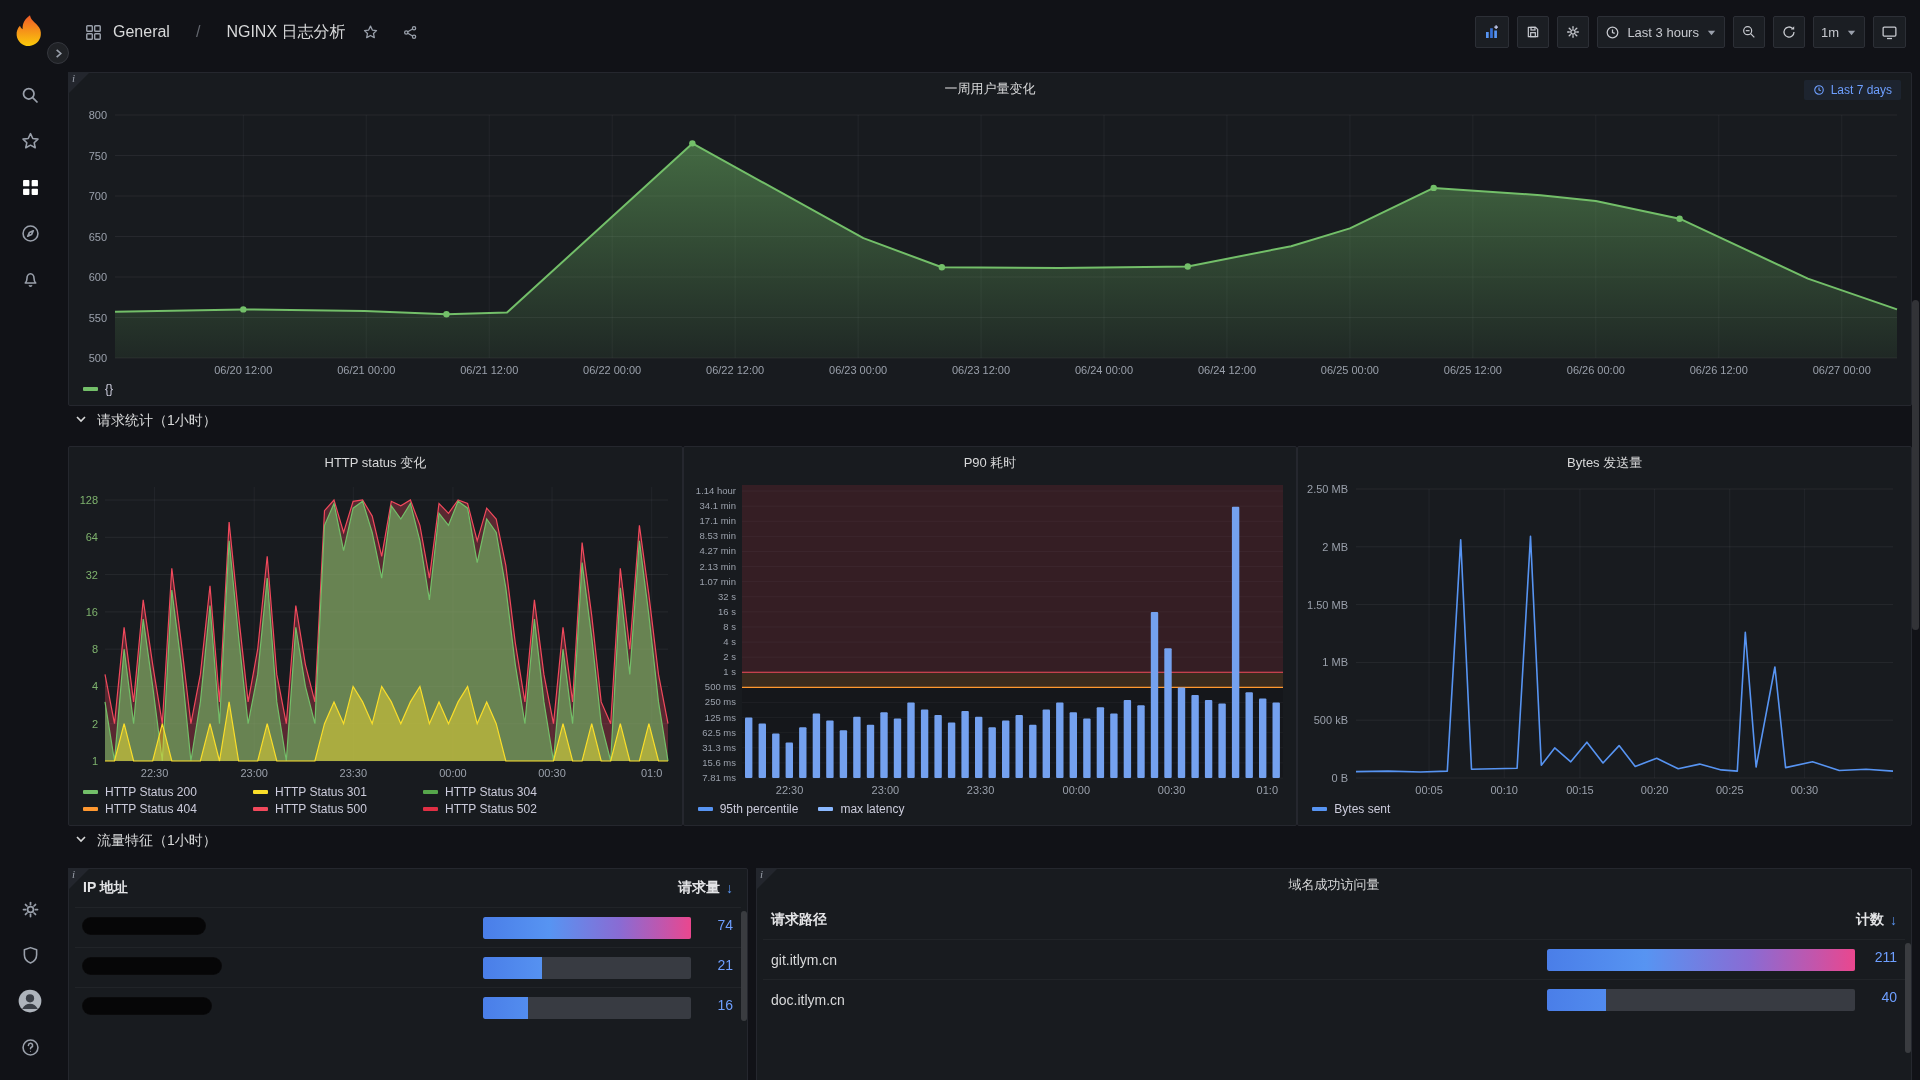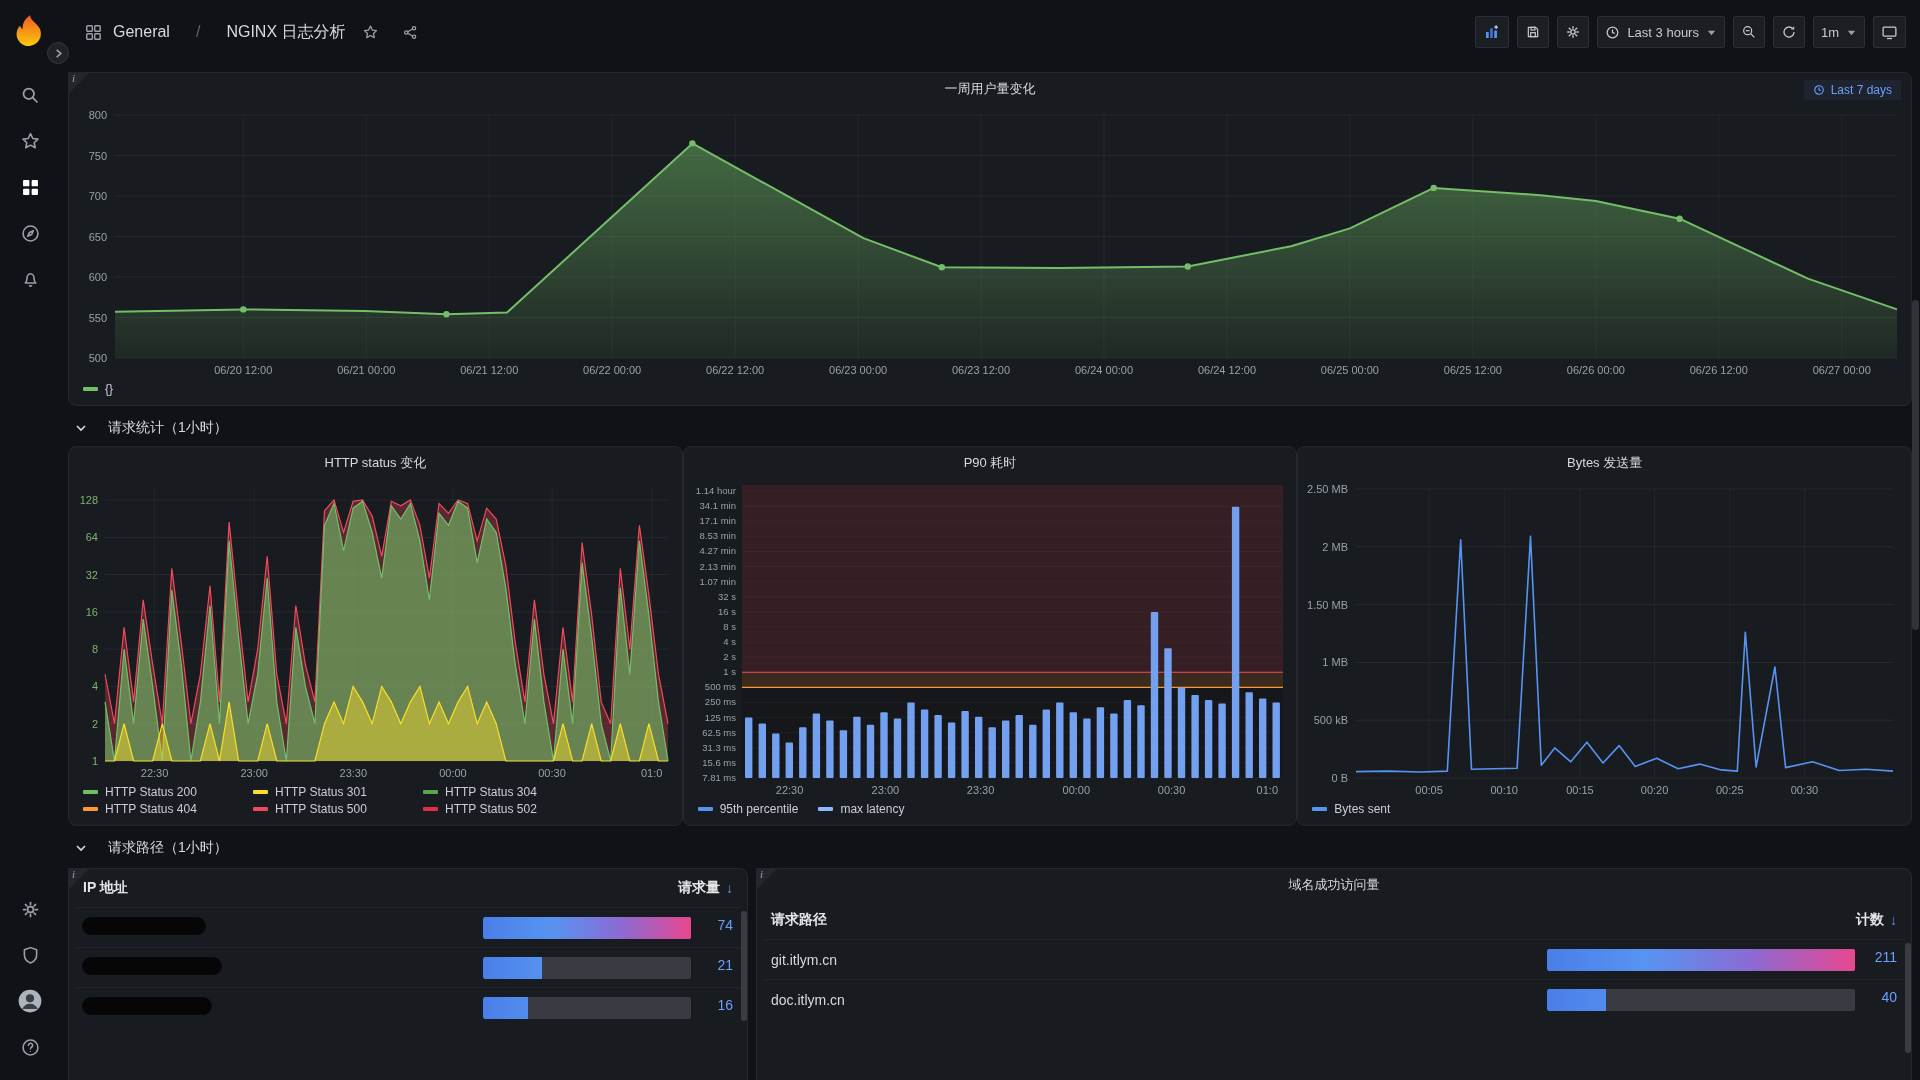--- a/index.html
+++ b/index.html
@@ -34,42 +34,42 @@
   .nav-mini{width:30px;height:30px;display:flex;align-items:center;justify-content:center;
     color:#9aa0ab;cursor:pointer;border-radius:2px}
   .nav-right{margin-left:auto;display:flex;align-items:center;gap:8px}
   .toolbtn{height:32px;min-width:32px;padding:4px 7px;display:flex;align-items:center;gap:7px;
     justify-content:center;background:#1b1e23;border:1px solid #2c2f36;border-radius:2px;
     color:#c7c9cf;cursor:pointer;font-size:13px;white-space:nowrap}
   .caret{display:flex;color:#9aa0ab}
 
   
   .content{height:1016px;overflow:hidden;padding:8px 8px 0;position:relative}
-  .panel{background:var(--panel);border:1px solid var(--border);border-radius:8px;
+  .panel{background:var(--panel);border:1px solid var(--border);border-radius:2px;
     position:relative;display:flex;flex-direction:column;min-width:0}
   .panel-title{height:32px;flex:none;display:flex;align-items:center;justify-content:center;
     font-size:13px;font-weight:500;color:#d8d9da;cursor:pointer}
   .chart{flex:1;min-height:0;position:relative;overflow:hidden}
   .legend{flex:none;display:flex;align-items:center;gap:20px;padding:2px 14px 9px;font-size:12px;color:#ccccdc}
   .legend-grid{flex:none;display:grid;grid-template-columns:repeat(3,170px);row-gap:3px;
     padding:2px 14px 9px;font-size:12px;color:#ccccdc}
   .lg-item{display:flex;align-items:center;gap:7px;cursor:pointer;white-space:nowrap}
   .lg-swatch{width:15px;height:4px;border-radius:1px;flex:none}
 
   .info-corner{position:absolute;top:-1px;left:-1px;width:0;height:0;z-index:4;cursor:pointer;
     border-top:22px solid #23262d;border-right:22px solid transparent}
   .info-corner .glyph{position:absolute;top:-22px;left:4px;font-size:11px;font-style:italic;
     color:#9aa0ab;font-family:"Liberation Serif",serif}
   .info-corner .glyph::after{content:"i"}
 
   .time-badge{position:absolute;top:7px;right:10px;display:flex;align-items:center;gap:6px;
     color:#6e9fff;font-size:12px;padding:3px 9px;background:rgba(87,148,242,0.08);
     border-radius:2px;z-index:3}
 
-  .row-hdr{height:32px;display:flex;align-items:center;gap:20px;padding:0 6px;color:#d8d9da;
+  .row-hdr{height:32px;display:flex;gap:9px;padding:0 6px;color:#d8d9da;
     font-size:14px;cursor:pointer;margin-top:6px}
   .row-hdr:first-of-type{margin-top:6px}
   .grid3{display:flex;margin-top:2px}
   .grid3 .panel{flex:1;height:380px}
   .grid2{display:flex;gap:8px;margin-top:4px}
   .grid2 .panel{height:380px}
   .panel.t1{width:680px;flex:none}
   .panel.t2{flex:1}
 
   
@@ -593,21 +593,21 @@
               <span>Bytes sent</span>
             </div>
           </div>
         </section>
       </div>
 
       <div class="row-hdr">
         <svg width="14" height="14" viewBox="0 0 14 14" fill="none" stroke="currentColor" stroke-width="1.6">
           <polyline points="3,5 7,9 11,5"></polyline>
         </svg>
-        <span>请求路径（1小时）</span>
+        <span>流量特征（1小时）</span>
       </div>
 
       <div class="grid2">
 
         <section class="panel t1">
           <div class="info-corner">
               <span class="glyph"></span>
             </div>
           <div class="tbl">
             <div class="tbl-head">

